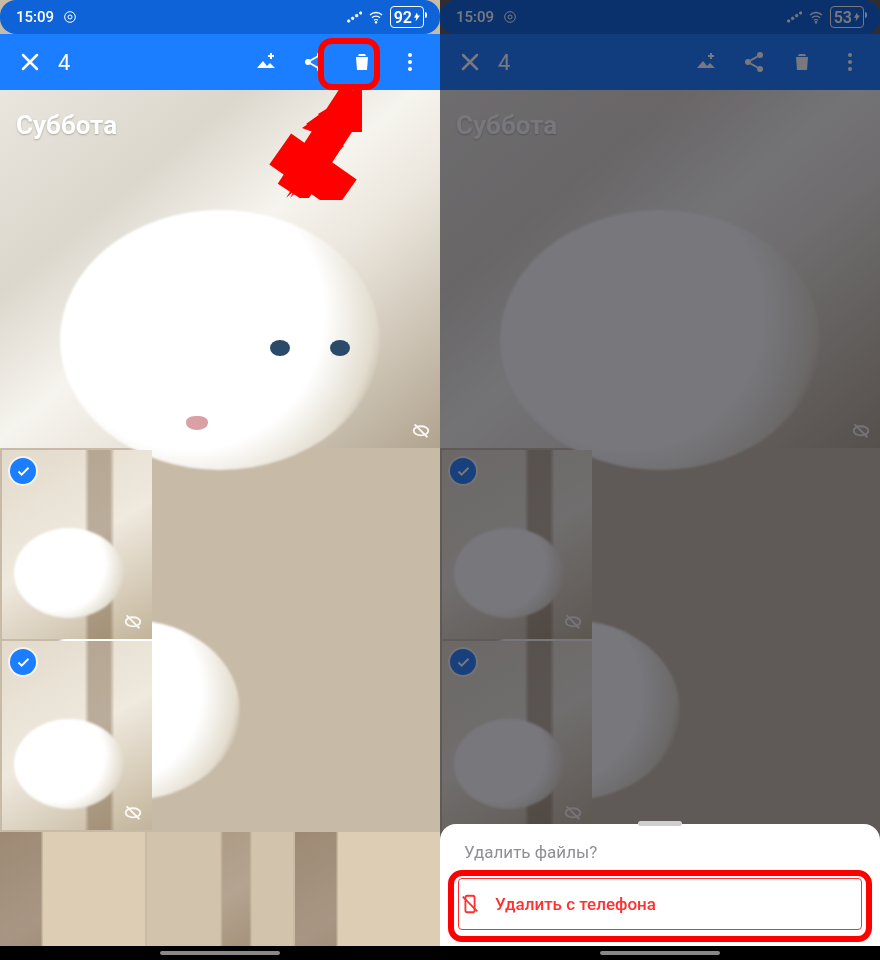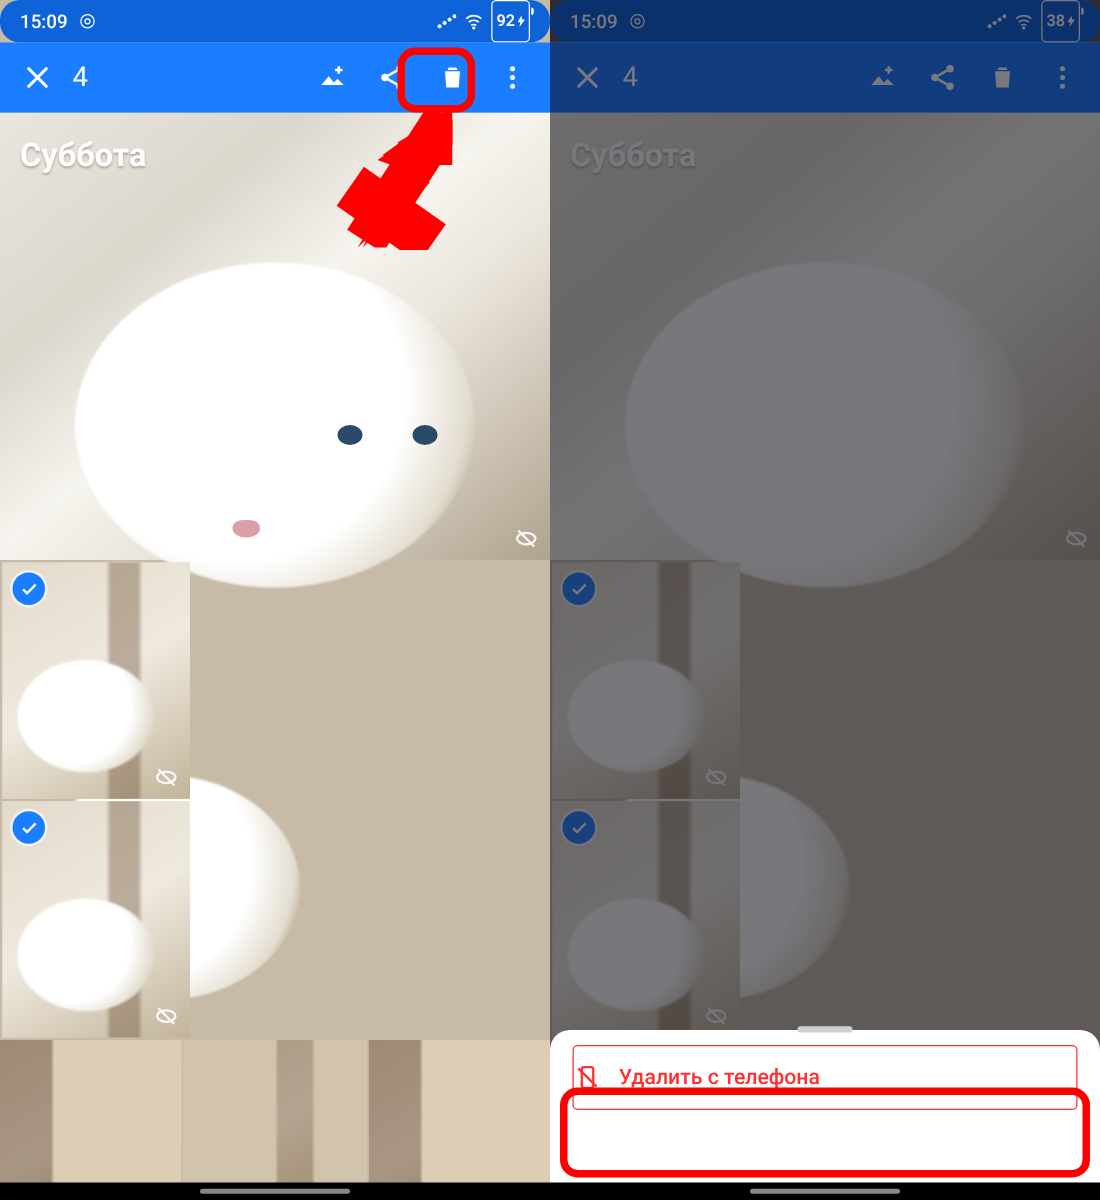--- a/index.html
+++ b/index.html
@@ -35,22 +35,22 @@
     border-radius: 16px;
   }
   .statusbar .left { display:flex; align-items:center; gap:8px;}
   .statusbar .right { display:flex; align-items:center; gap:6px;}
   .sb-icon { width:16px; height:16px; display:inline-flex; align-items:center; justify-content:center;}
   .sb-icon svg { width:100%; height:100%; fill:#fff; stroke:#fff;}
   .battbox {
     display:flex; align-items:center; gap:2px;
     border:1.5px solid #fff; border-radius:4px;
     padding: 0 3px;
-    height:34px;
-    font-size:13px; font-weight:600;
+    height:22px;
+    font-size:16px; font-weight:600;
     position:relative;
   }
   .battbox::after{
     content:""; position:absolute; right:-4px; top:5px; width:2px; height:6px; background:#fff; border-radius:0 2px 2px 0;
   }
   
   .actionbar {
     position: absolute;
     top: 34px; left: 0; right: 0;
     height: 56px;
@@ -404,21 +404,21 @@
             <circle cx="22" cy="6" r="2"></circle>
           </svg>
         </span>
       <span class="sb-icon">
           <svg viewBox="0 0 24 24">
             <path d="M3 9c5-5 13-5 18 0M6 13c3-3 9-3 12 0M9 17c1.5-1.5 4.5-1.5 6 0" fill="none" stroke="#fff" stroke-width="2"></path>
             <circle cx="12" cy="20" r="1.5"></circle>
           </svg>
         </span>
       <span class="battbox">
-        <span>38</span>
+        <span>53</span>
         <svg viewBox="0 0 8 12" style="width:6px;height:10px;">
             <path d="M4 0L0 7h3l-1 5 6-8H5z" fill="#fff"></path>
           </svg>
       </span>
     </div>
   </div>
 
   <div class="actionbar">
     <div class="ab-btn">
         <svg viewBox="0 0 24 24">
@@ -503,20 +503,21 @@
           </div>
       </div>
     </div>
   </div>
 
   <div class="dim"></div>
 
   <div style="position:absolute;left:50%;transform:translateX(-50%);bottom:134px;width:44px;height:5px;background:#cfcfcf;border-radius:3px;z-index:8;"></div>
 
   <div class="sheet" style="height:136px;">
+    <div class="q">Удалить файлы?</div>
     <div class="del-btn">
       <svg viewBox="0 0 24 24">
           <rect x="7" y="3" width="10" height="18" rx="2"></rect>
           <path d="M4 4l16 16"></path>
         </svg>
       <span>Удалить с телефона</span>
     </div>
   </div>
 
   <div class="highlight-box2" style="left:8px; right:8px; bottom:18px; height:72px;"></div>

